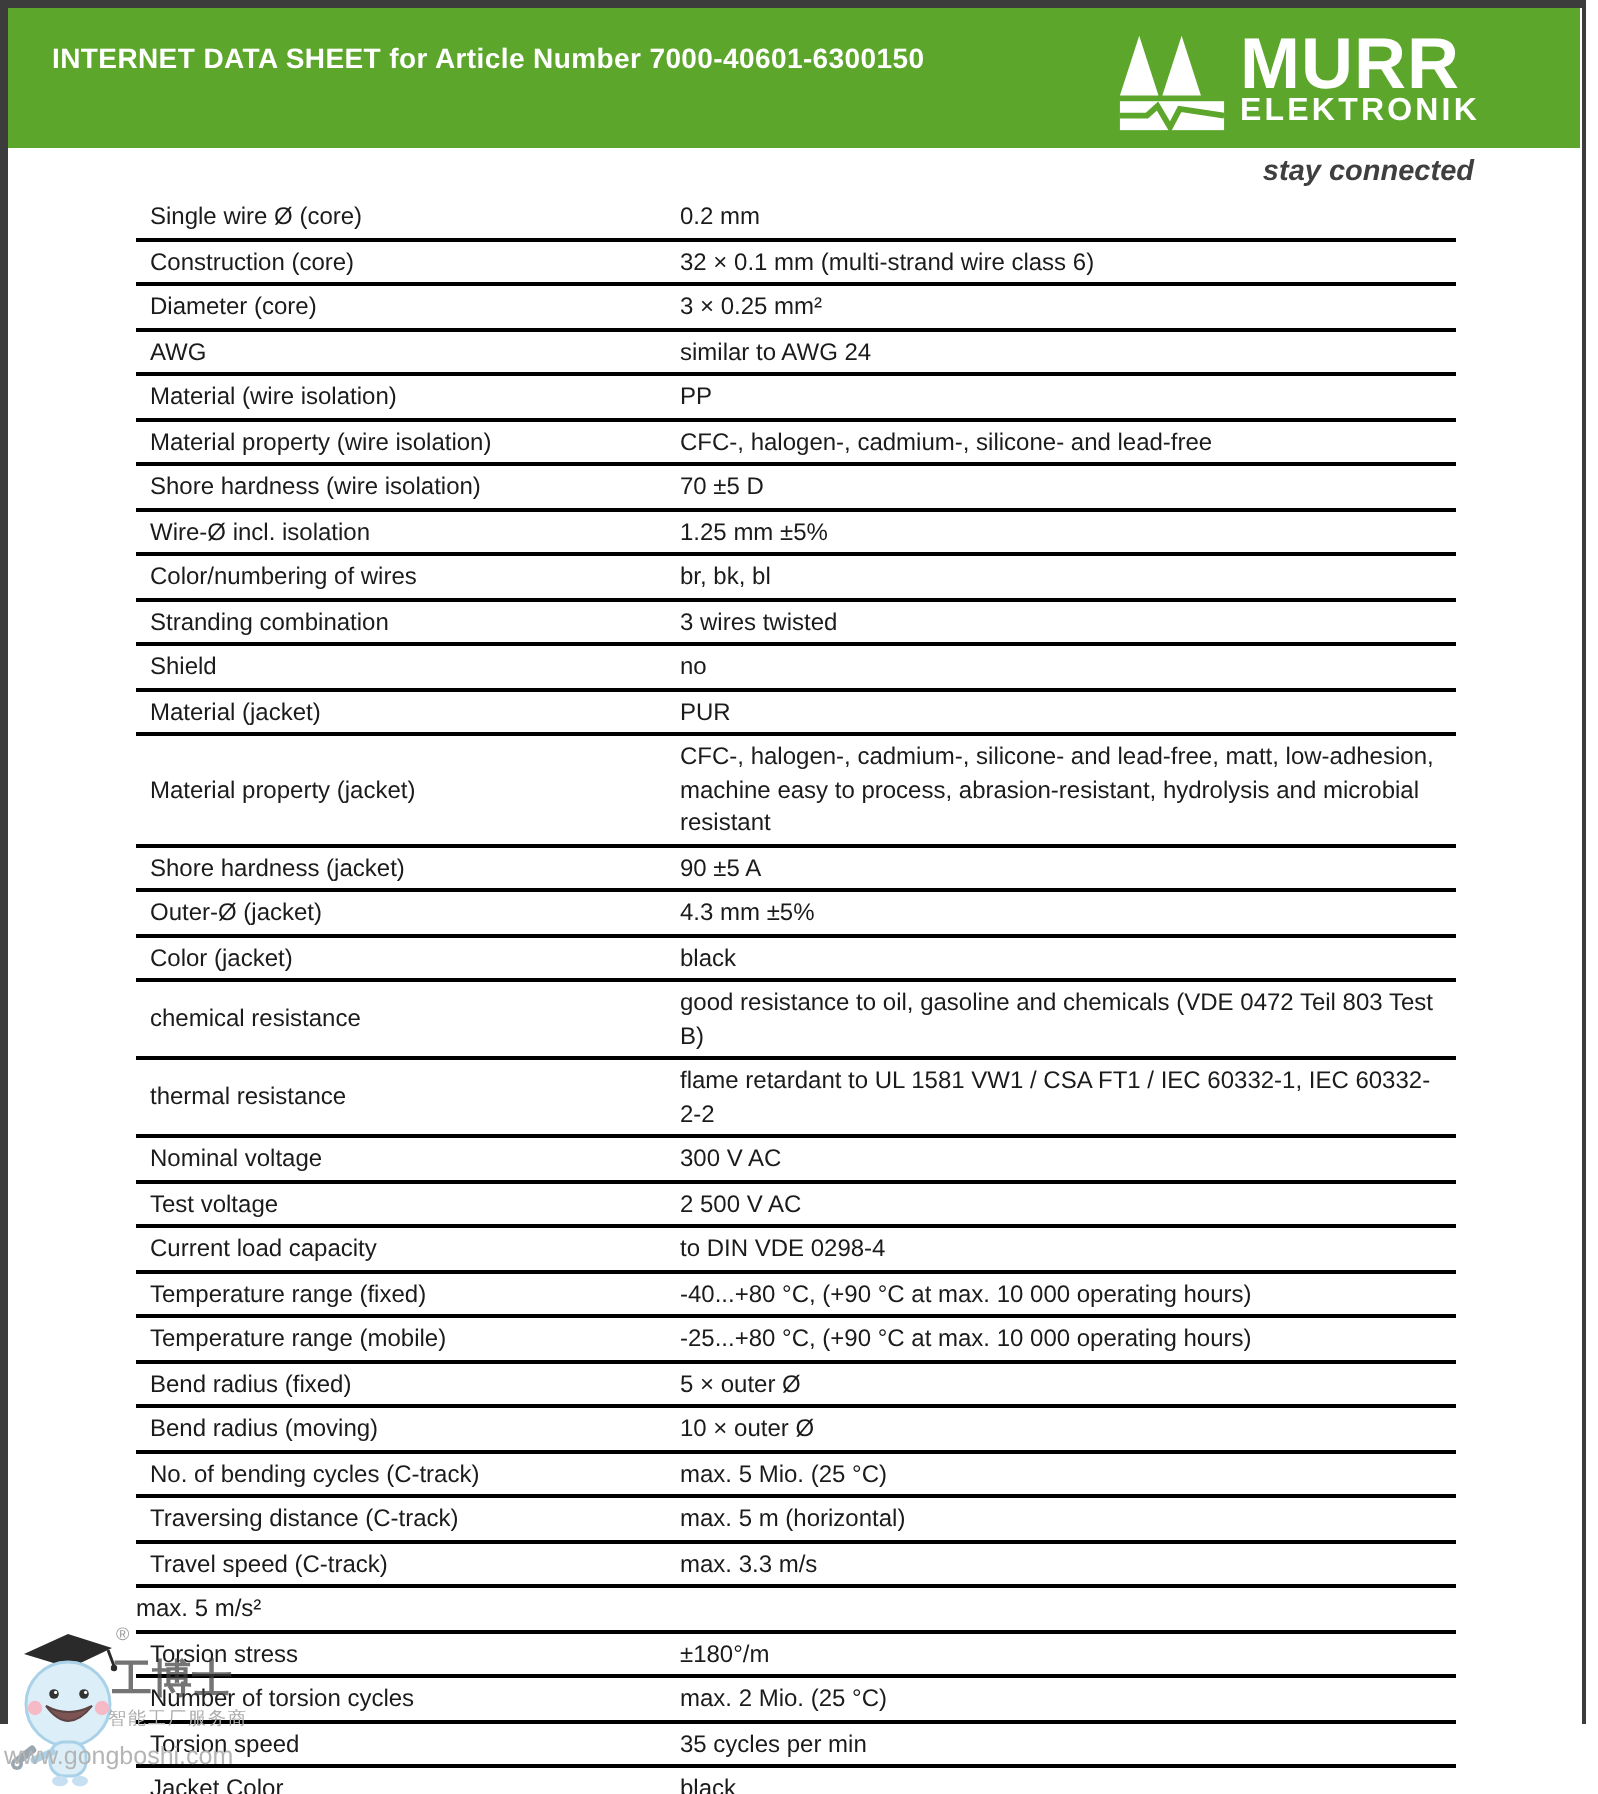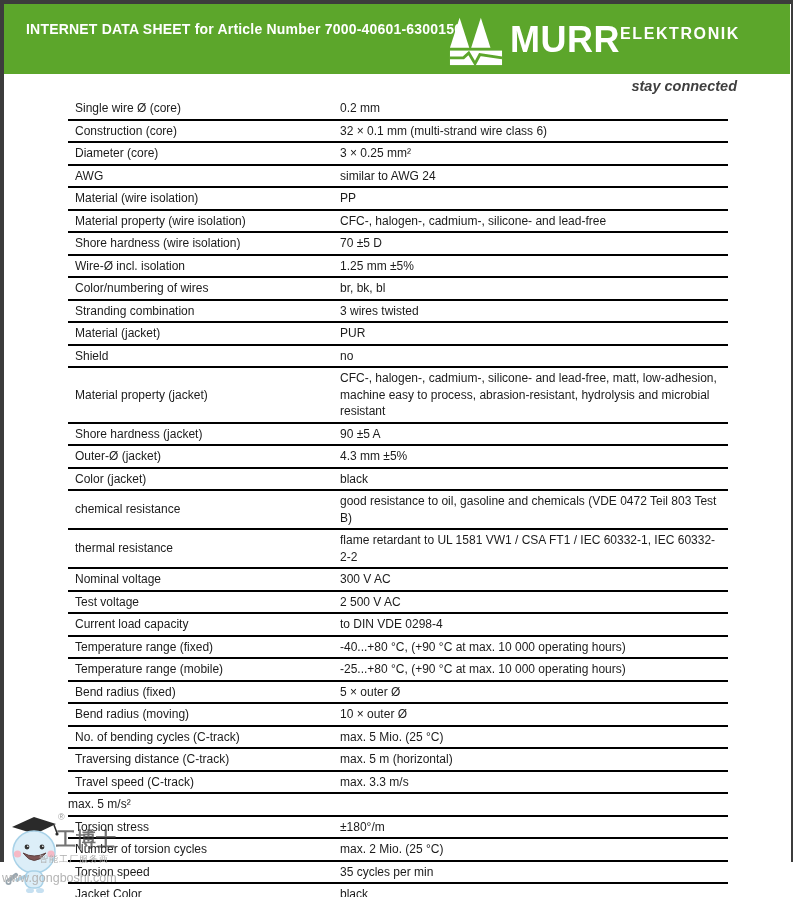--- a/index.html
+++ b/index.html
@@ -21,21 +21,21 @@
     background:#5ca62b;
   }
   .ds-title{
     position:absolute;left:22px;top:0;height:50px;display:flex;align-items:center;
     color:#ffffff;font-weight:bold;font-size:14px;letter-spacing:.2px;
   }
   .logo{
     position:absolute;right:50px;top:8px;height:56px;display:flex;align-items:center;gap:7px;
   }
   .logo-icon{width:54px;height:54px;display:block;}
-  .logo-text{display:flex;flex-direction:row;justify-content:center;}
+  .logo-text{display:flex;flex-direction:column;justify-content:center;}
   .logo-line1{color:#fff;font-weight:bold;font-size:36px;line-height:30px;letter-spacing:.5px;}
   .logo-line2{color:#fff;font-weight:bold;font-size:16px;line-height:17px;letter-spacing:1.6px;}
   .tagline{
     position:absolute;right:62px;top:78px;
     font-style:italic;font-weight:bold;font-size:14.5px;color:#3f3f3f;
   }
   
   .spec-table{
     position:absolute;left:68px;top:98px;width:660px;
   }
@@ -49,21 +49,21 @@
   .cell-label{width:265px;padding-left:7px;flex:none;}
   .cell-value{flex:1;padding-right:4px;}
   
   .watermark{
     position:absolute;left:0;top:808px;width:180px;height:89px;
     pointer-events:none;z-index:5;
   }
   .mascot{position:absolute;left:4px;top:5px;width:66px;height:82px;}
   .wm-reg{position:absolute;left:58px;top:4px;font-size:9px;color:#9b9b9b;}
   .wm-brand{position:absolute;left:56px;top:18px;font-size:20px;font-weight:bold;color:#3f3f3f;opacity:.72;font-family:"Liberation Serif", serif;}
-  .wm-sub{position:absolute;left:39px;top:45px;font-size:9px;color:#adadad;letter-spacing:1px;}
+  .wm-sub{position:absolute;left:54px;top:45px;font-size:9px;color:#adadad;letter-spacing:1px;}
   .wm-url{position:absolute;left:2px;top:63px;font-size:12.5px;color:#b4b4b4;}
 </style>
 </head>
 <body>
 
 <div class="page-frame"></div>
 
 <div class="header-bar">
   <div class="ds-title">INTERNET DATA SHEET for Article Number 7000-40601-6300150</div>
 
@@ -128,27 +128,27 @@
     <div class="cell cell-label">Color/numbering of wires</div>
     <div class="cell cell-value">br, bk, bl</div>
   </div>
 
   <div class="spec-row">
     <div class="cell cell-label">Stranding combination</div>
     <div class="cell cell-value">3 wires twisted</div>
   </div>
 
   <div class="spec-row">
+    <div class="cell cell-label">Shield</div>
+    <div class="cell cell-value">no</div>
+  </div>
+
+  <div class="spec-row">
     <div class="cell cell-label">Material (jacket)</div>
     <div class="cell cell-value">PUR</div>
-  </div>
-
-  <div class="spec-row">
-    <div class="cell cell-label">Shield</div>
-    <div class="cell cell-value">no</div>
   </div>
 
   <div class="spec-row">
     <div class="cell cell-label">Material property (jacket)</div>
     <div class="cell cell-value">CFC-, halogen-, cadmium-, silicone- and lead-free, matt, low-adhesion, machine easy to process, abrasion-resistant, hydrolysis and microbial resistant</div>
   </div>
 
   <div class="spec-row">
     <div class="cell cell-label">Shore hardness (jacket)</div>
     <div class="cell cell-value">90 ±5 A</div>

